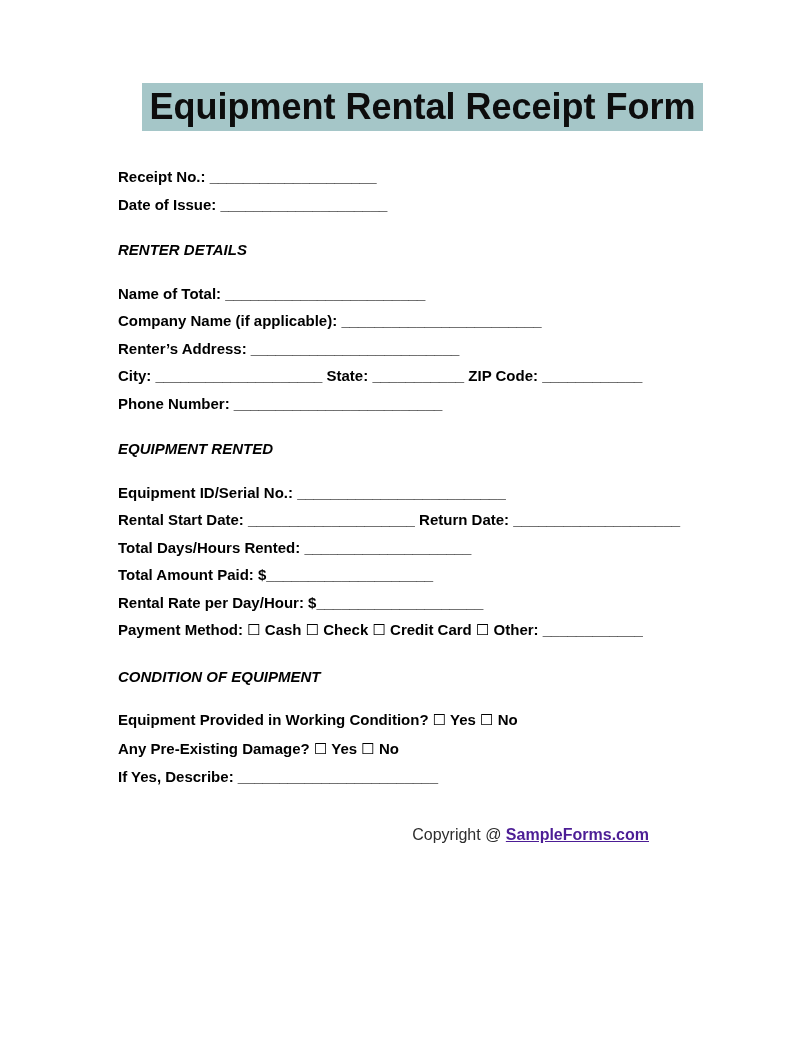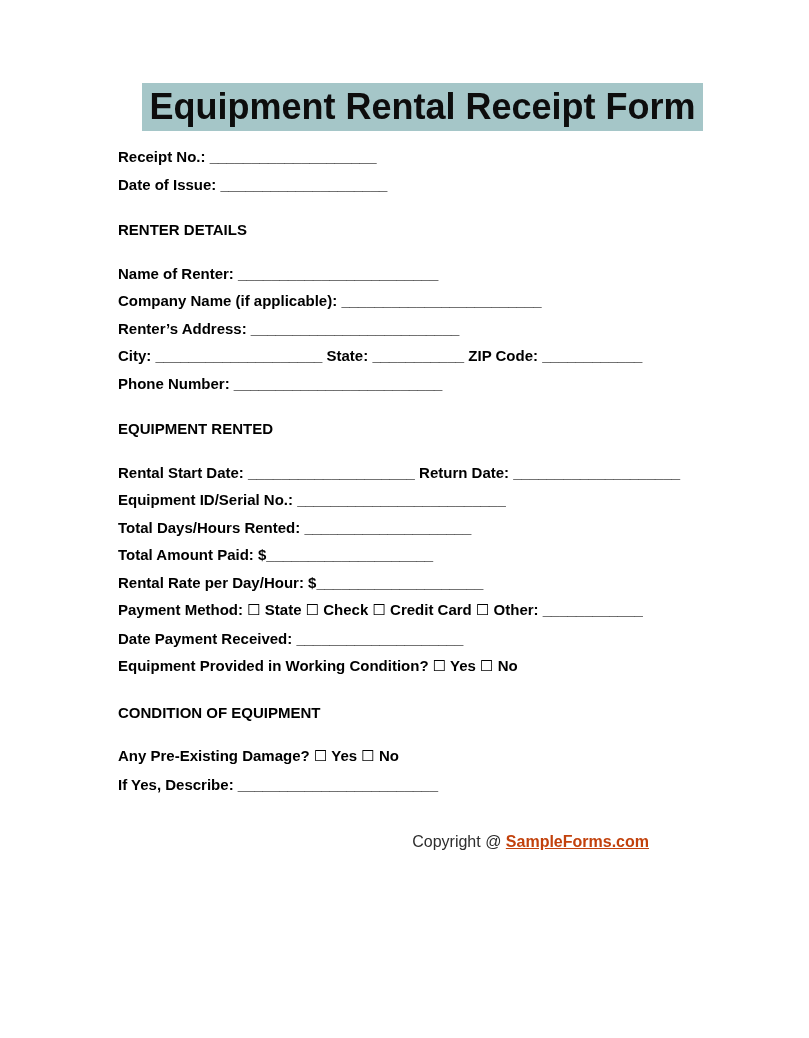--- a/index.html
+++ b/index.html
@@ -20,29 +20,30 @@
   .title-hl {
     display: inline-block;
     font-size: 36px;
     font-weight: bold;
     line-height: 48px;
     padding: 0 7px;
     color: #0d0d0d;
     background: #a5c6c8; 
   }
   .content {
-    margin: 12px 80px 0 93px;
+    margin: 32px 80px 0 93px;
     font-size: 15px;
     font-weight: bold;
     line-height: 27.5px;
   }
   .content p { margin: 0; }
   p.heading {
     margin-top: 18px;
     margin-bottom: 16px;
+    font-style: italic;
   }
   .blank { letter-spacing: 0; }
   .cb { font-family: "DejaVu Sans", sans-serif; }
   .footer {
     margin: 32px 91px 0 0;
     text-align: right;
     font-size: 16px;
     font-weight: 400;
     color: #2d2d2d;
     line-height: 24px;
@@ -61,40 +62,39 @@
 
   <div class="title-row"><span class="title-hl" style="background-color: rgb(165, 198, 200);">Equipment Rental Receipt Form</span></div>
 
   <div class="content">
 
     <p class="line"><span>Receipt No.: </span><span class="blank">____________________</span></p>
     <p class="line"><span>Date of Issue: </span><span class="blank">____________________</span></p>
 
     <p class="line heading">RENTER DETAILS</p>
 
-    <p class="line"><span>Name of Renter: </span><span class="blank">________________________</span></p>
+    <p class="line"><span>Name of Total: </span><span class="blank">________________________</span></p>
     <p class="line"><span>Company Name (if applicable): </span><span class="blank">________________________</span></p>
     <p class="line"><span>Renter’s Address: </span><span class="blank">_________________________</span></p>
     <p class="line"><span>City: </span><span class="blank">____________________</span><span> State: </span><span class="blank">___________</span><span> ZIP Code: </span><span class="blank">____________</span></p>
     <p class="line"><span>Phone Number: </span><span class="blank">_________________________</span></p>
 
     <p class="line heading">EQUIPMENT RENTED</p>
 
+    <p class="line"><span>Equipment ID/Serial No.: </span><span class="blank">_________________________</span></p>
     <p class="line"><span>Rental Start Date: </span><span class="blank">____________________</span><span> Return Date: </span><span class="blank">____________________</span></p>
-    <p class="line"><span>Equipment ID/Serial No.: </span><span class="blank">_________________________</span></p>
     <p class="line"><span>Total Days/Hours Rented: </span><span class="blank">____________________</span></p>
 
 
     <p class="line"><span>Total Amount Paid: $</span><span class="blank">____________________</span></p>
     <p class="line"><span>Rental Rate per Day/Hour: $</span><span class="blank">____________________</span></p>
-    <p class="line"><span>Payment Method: </span><span class="cb">☐</span><span> State </span><span class="cb">☐</span><span> Check </span><span class="cb">☐</span><span> Credit Card </span><span class="cb">☐</span><span> Other: </span><span class="blank">____________</span></p>
-    <p class="line"><span>Date Payment Received: </span><span class="blank">____________________</span></p>
+    <p class="line"><span>Payment Method: </span><span class="cb">☐</span><span> Cash </span><span class="cb">☐</span><span> Check </span><span class="cb">☐</span><span> Credit Card </span><span class="cb">☐</span><span> Other: </span><span class="blank">____________</span></p>
+
+    <p class="line heading">CONDITION OF EQUIPMENT</p>
 
     <p class="line"><span>Equipment Provided in Working Condition? </span><span class="cb">☐</span><span> Yes </span><span class="cb">☐</span><span> No</span></p>
-
-    <p class="line heading">CONDITION OF EQUIPMENT</p>
     <p class="line"><span>Any Pre-Existing Damage? </span><span class="cb">☐</span><span> Yes </span><span class="cb">☐</span><span> No</span></p>
     <p class="line"><span>If Yes, Describe: </span><span class="blank">________________________</span></p>
 
-    <div class="footer"><span>Copyright @ </span><a class="link" style="color: #c2410c;">SampleForms.com</a></div>
+    <div class="footer"><span>Copyright @ </span><a class="link" style="color: #4c1d95;">SampleForms.com</a></div>
 
   </div>
 </div>
 
 </body></html>

